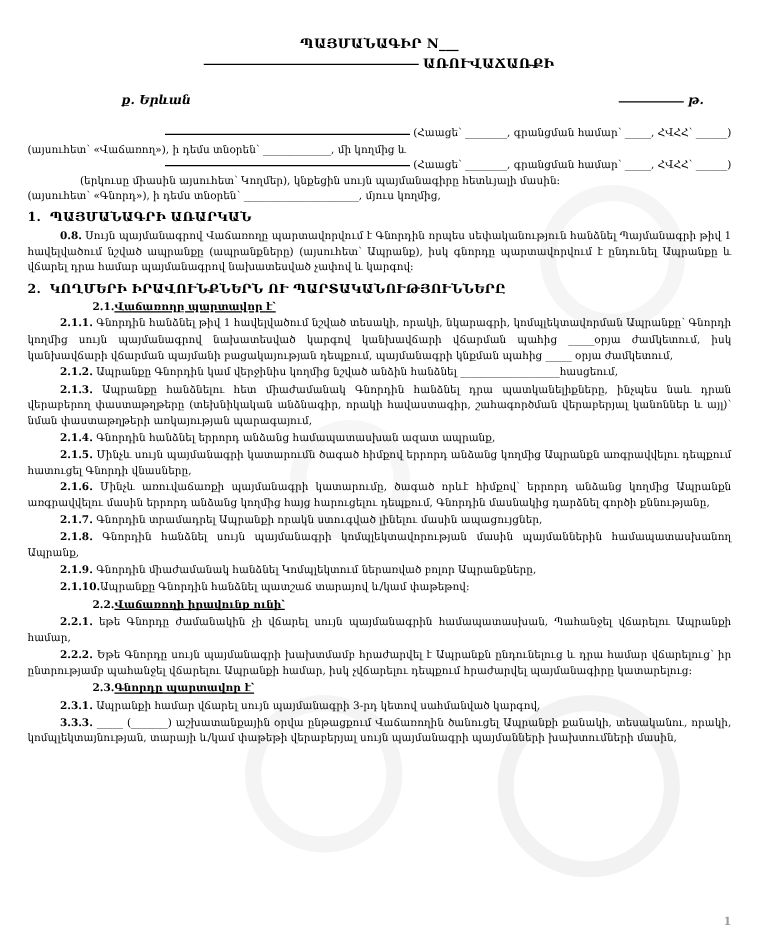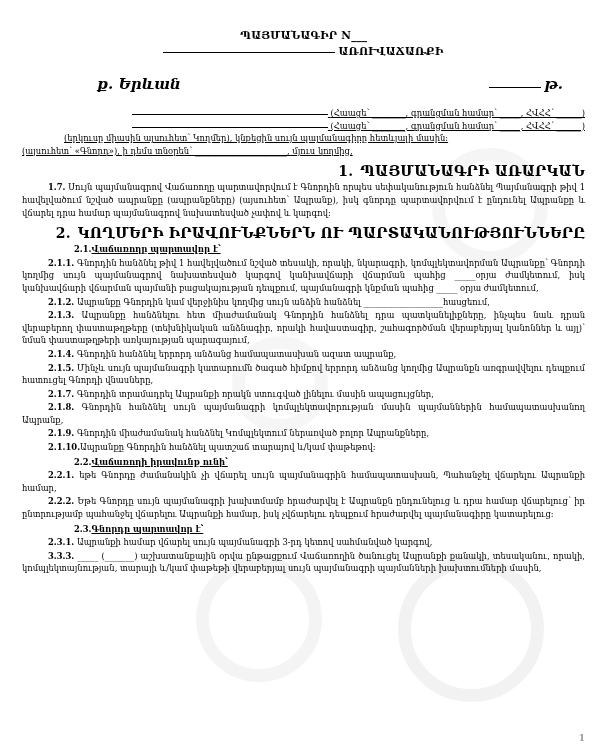--- a/index.html
+++ b/index.html
@@ -59,21 +59,21 @@
     width: 172px;
     border-bottom: 1px solid #000;
     vertical-align: 2px;
     margin-right: 3px;
   }
 
   .place-date {
     display: flex;
     justify-content: space-between;
     align-items: center;
-    font-size: 15px;
+    font-size: 10px;
     font-weight: bold;
     font-style: italic;
     margin-top: 16px;
     padding: 0 22px 0 75px;
   }
   .place-date .date .rule {
     display: inline-block;
     width: 52px;
     border-bottom: 1px solid #000;
     vertical-align: 1px;
@@ -87,35 +87,34 @@
     text-align: justify;
   }
   .para { margin-top: 1px; }
   .indent { text-indent: 26px; }
 
   .party-line {
     font-size: 8.4px;
     line-height: 12.6px;
     text-align: justify;
     margin: 0;
-    text-decoration: underline;
   }
   .party-line.first { margin-top: 14px; }
 
   .u {
     display: inline-block;
     border-bottom: 1px solid #000;
     vertical-align: 1px;
   }
   .u-xl  { width: 196px; }
 
   .center-bold {
-    text-align: right;
-    font-weight: bold;
-    font-size: 14px;
+    text-align: left;
+    font-weight: bold;
+    font-size: 10px;
     letter-spacing: 0.2px;
     margin-top: 6px;
     margin-bottom: 2px;
   }
   .center-bold .num { margin-right: 7px; }
 
   .sec-head {
     font-size: 8.4px;
     font-weight: bold;
     text-indent: 26px;
@@ -156,45 +155,47 @@
       <div class="doc-title"><span>ՊԱՅՄԱՆԱԳԻՐ N</span><span class="blank-s">___</span></div>
       <div class="doc-subtitle"><span class="rule"></span><span>ԱՌՈՒՎԱՃԱՌՔԻ</span></div>
     </div>
 
     <div class="place-date">
       <div class="place">ք. Երևան</div>
       <div class="date"><span class="rule"></span><span>թ.</span></div>
     </div>
 
     <p class="party-line first" style="text-align:right;"><span class="u u-xl"></span> <span>(Հաացե՝ ________, գրանցման համար՝ _____, ՀՎՀՀ՝ ______)</span></p>
+    <p class="party-line">(այսուհետ՝ «Վաճառող»), ի դեմս տնօրեն՝ _____________, մի կողմից և</p>
 
     <p class="party-line" style="text-align:right;"><span class="u u-xl"></span> <span>(Հաացե՝ ________, գրանցման համար՝ _____, ՀՎՀՀ՝ ______)</span></p>
     <p class="party-line" style="text-indent:42px;"><span>(երկուսը միասին այսուհետ՝ Կողմեր), կնքեցին սույն պայմանագիրը հետևյալի մասին:</span></p>
 
     <p class="party-line">(այսուհետ՝ «Գնորդ»), ի դեմս տնօրեն՝ ______________________, մյուս կողմից,</p>
 
     <div class="center-bold"><span class="num">1.</span><span>ՊԱՅՄԱՆԱԳՐԻ ԱՌԱՐԿԱՆ</span></div>
 
-    <p class="para indent"><span class="cl-num">1.7.</span> <span>Սույն պայմանագրով Վաճառողը  պարտավորվում է  Գնորդին որպես սեփականություն հանձնել Պայմանագրի թիվ 1 հավելվածում նշված ապրանքը (ապրանքները) (այսուհետ՝ Ապրանք), իսկ գնորդը պարտավորվում է ընդունել Ապրանքը և վճարել դրա համար պայմանագրով նախատեսված չափով և կարգով:</span></p>
+    <p class="para indent"><span class="cl-num">0.8.</span> <span>Սույն պայմանագրով Վաճառողը  պարտավորվում է  Գնորդին որպես սեփականություն հանձնել Պայմանագրի թիվ 1 հավելվածում նշված ապրանքը (ապրանքները) (այսուհետ՝ Ապրանք), իսկ գնորդը պարտավորվում է ընդունել Ապրանքը և վճարել դրա համար պայմանագրով նախատեսված չափով և կարգով:</span></p>
 
 
     <div class="center-bold"><span class="num">2.</span><span>ԿՈՂՄԵՐԻ ԻՐԱՎՈՒՆՔՆԵՐՆ ՈՒ ՊԱՐՏԱԿԱՆՈՒԹՅՈՒՆՆԵՐԸ</span></div>
 
     <p class="sec-head"><span class="num">2.1.</span><span class="htext">Վաճառողը պարտավոր է՝</span></p>
 
     <p class="para indent"><span class="cl-num">2.1.1.</span> <span>Գնորդին հանձնել թիվ 1 հավելվածում նշված տեսակի, որակի, նկարագրի, կոմպլեկտավորման  Ապրանքը՝ Գնորդի կողմից սույն պայմանագրով նախատեսված կարգով կանխավճարի վճարման պահից _____օրյա ժամկետում, իսկ կանխավճարի վճարման պայմանի բացակայության դեպքում, պայմանագրի կնքման պահից _____ օրյա ժամկետում,</span></p>
 
-    <p class="para indent"><span class="cl-num">2.1.2.</span> <span>Ապրանքը Գնորդին կամ վերջինիս կողմից սույն անձին հանձնել ___________________հասցեում,</span></p>
+    <p class="para indent"><span class="cl-num">2.1.2.</span> <span>Ապրանքը Գնորդին կամ վերջինիս կողմից նշված անձին հանձնել ___________________հասցեում,</span></p>
 
     <p class="para indent"><span class="cl-num">2.1.3.</span> <span>Ապրանքը հանձնելու հետ միաժամանակ Գնորդին հանձնել դրա պատկանելիքները, ինչպես նաև դրան վերաբերող փաստաթղթերը (տեխնիկական անձնագիր, որակի հավաստագիր, շահագործման վերաբերյալ կանոններ և այլ)՝ նման փաստաթղթերի առկայության պարագայում,</span></p>
 
     <p class="para indent"><span class="cl-num">2.1.4.</span> <span>Գնորդին հանձնել երրորդ անձանց համապատասխան ազատ ապրանք,</span></p>
 
     <p class="para indent"><span class="cl-num">2.1.5.</span> <span>Մինչև սույն պայմանագրի կատարումն ծագած հիմքով երրորդ անձանց կողմից Ապրանքն առգրավվելու դեպքում հատուցել Գնորդի վնասները,</span></p>
 
+    <p class="para indent"><span class="cl-num">2.1.6.</span> <span>Մինչև առուվաճառքի պայմանագրի կատարումը, ծագած որևէ հիմքով՝  երրորդ անձանց կողմից Ապրանքն առգրավվելու մասին երրորդ անձանց կողմից հայց հարուցելու դեպքում, Գնորդին մասնակից դարձնել գործի քննությանը,</span></p>
 
     <p class="para indent"><span class="cl-num">2.1.7.</span> <span>Գնորդին տրամադրել Ապրանքի որակն ստուգված լինելու մասին ապացույցներ,</span></p>
 
     <p class="para indent"><span class="cl-num">2.1.8.</span> <span>Գնորդին  հանձնել  սույն  պայմանագրի  կոմպլեկտավորության  մասին  պայմաններին համապատասխանող Ապրանք,</span></p>
 
     <p class="para indent"><span class="cl-num">2.1.9.</span> <span>Գնորդին միաժամանակ հանձնել Կոմպլեկտում ներառված բոլոր Ապրանքները,</span></p>
 
     <p class="para indent"><span class="cl-num">2.1.10.</span><span>Ապրանքը Գնորդին հանձնել պատշաճ տարայով և/կամ փաթեթով:</span></p>
 
     <p class="sec-head"><span class="num">2.2.</span><span class="htext">Վաճառողի իրավունք ունի՝</span></p>

